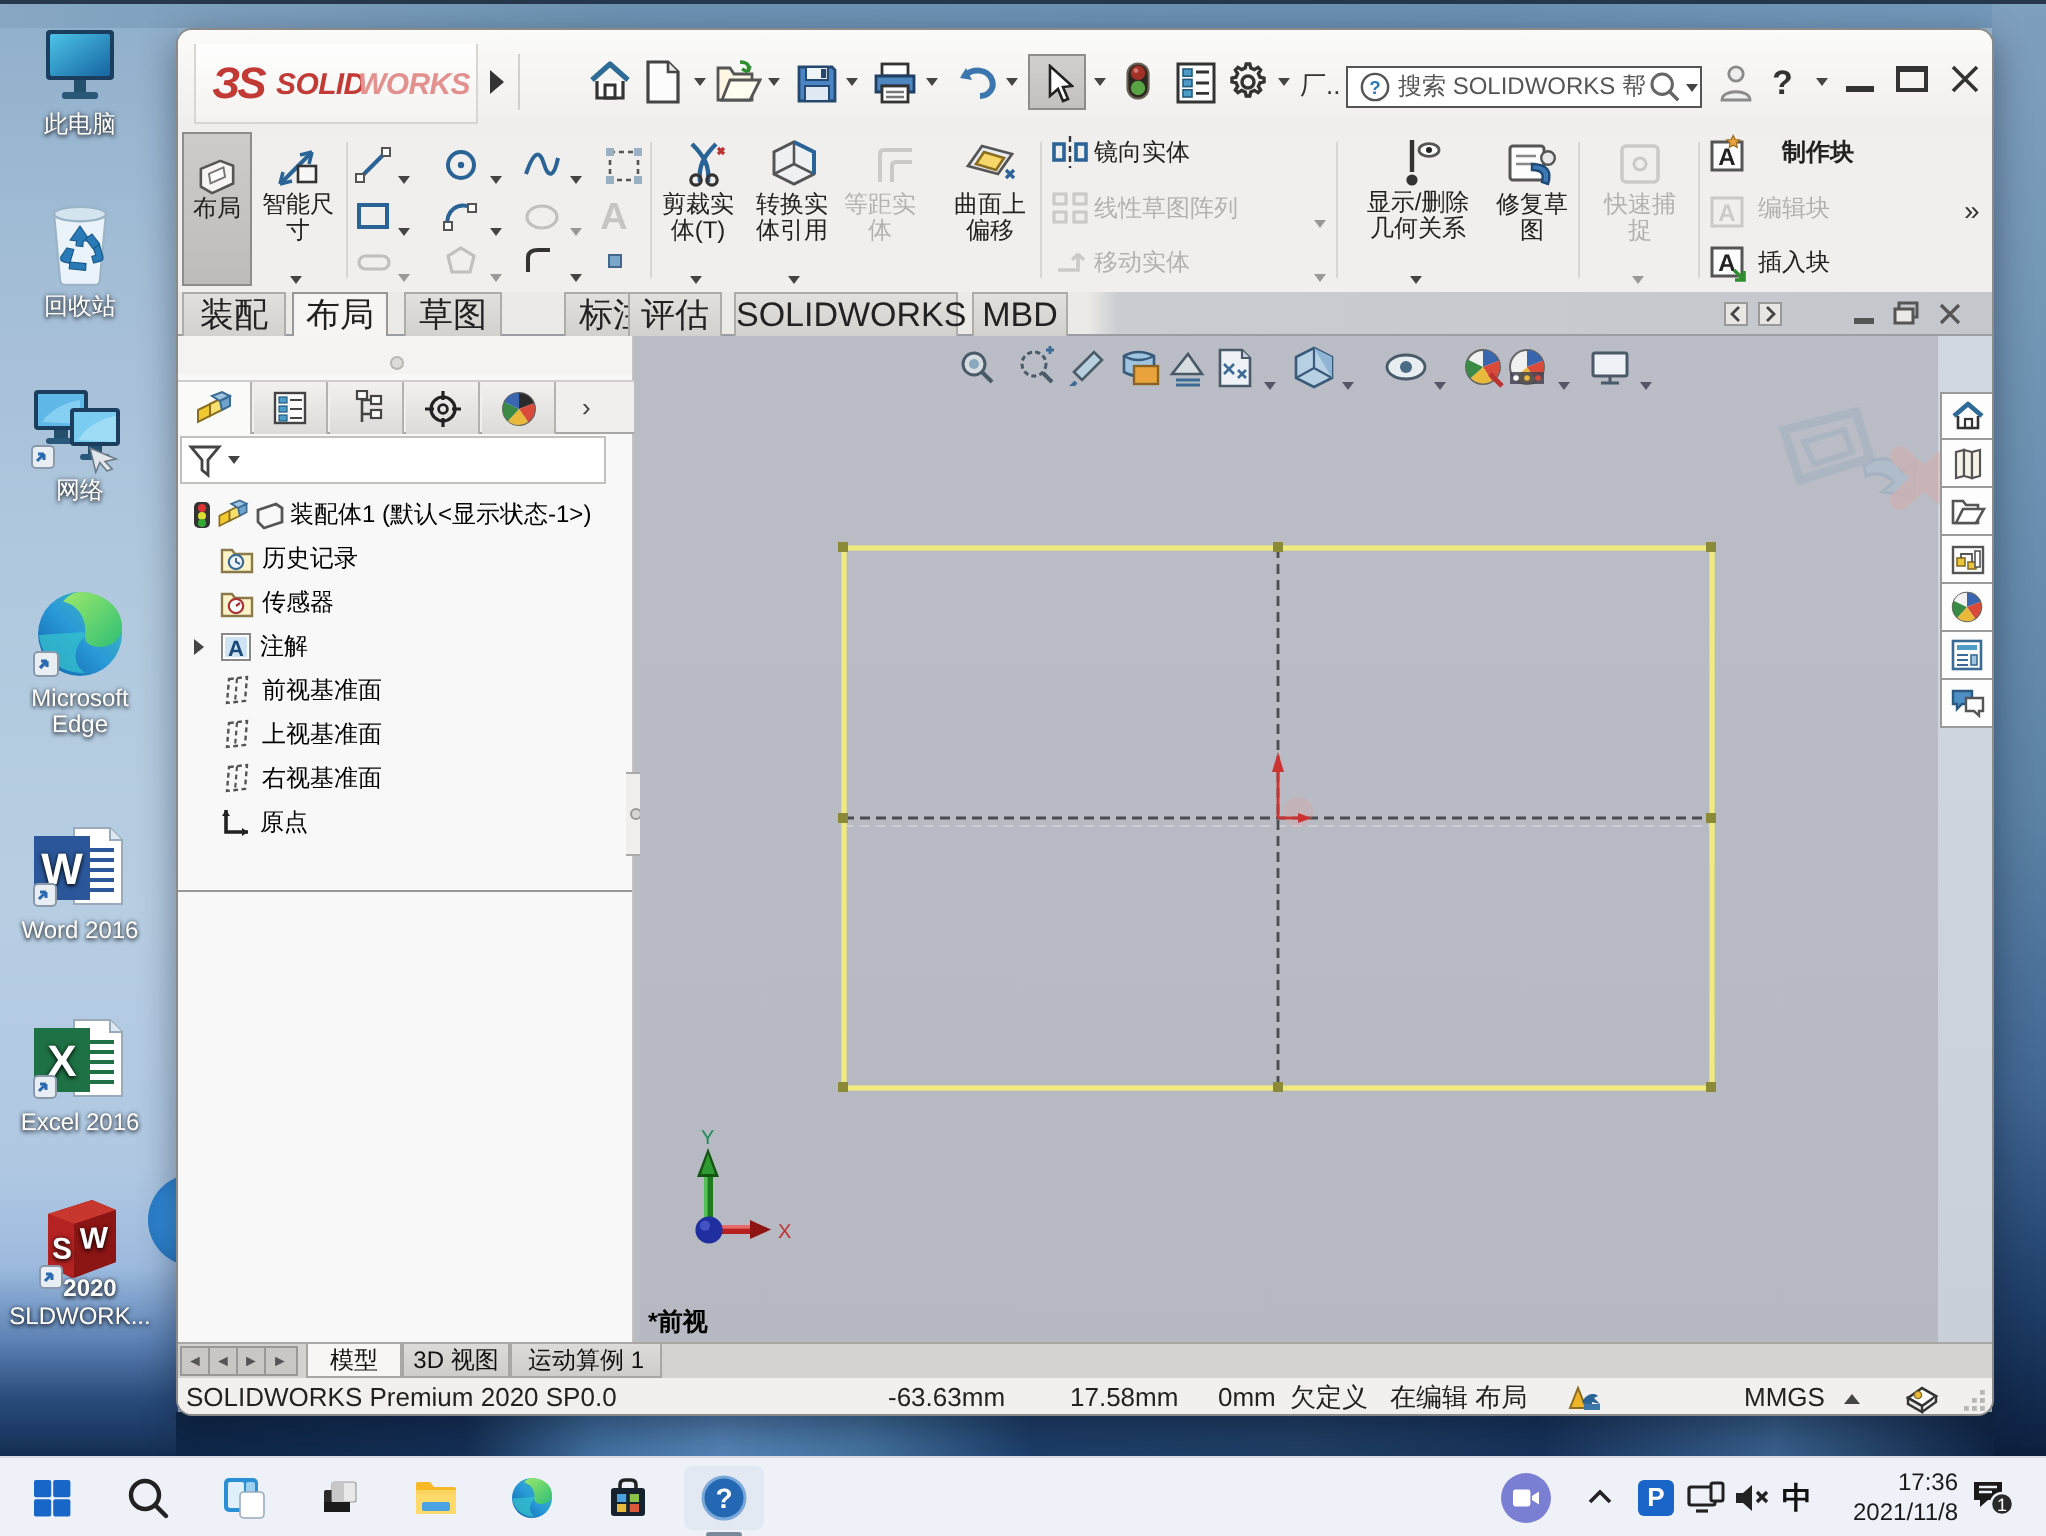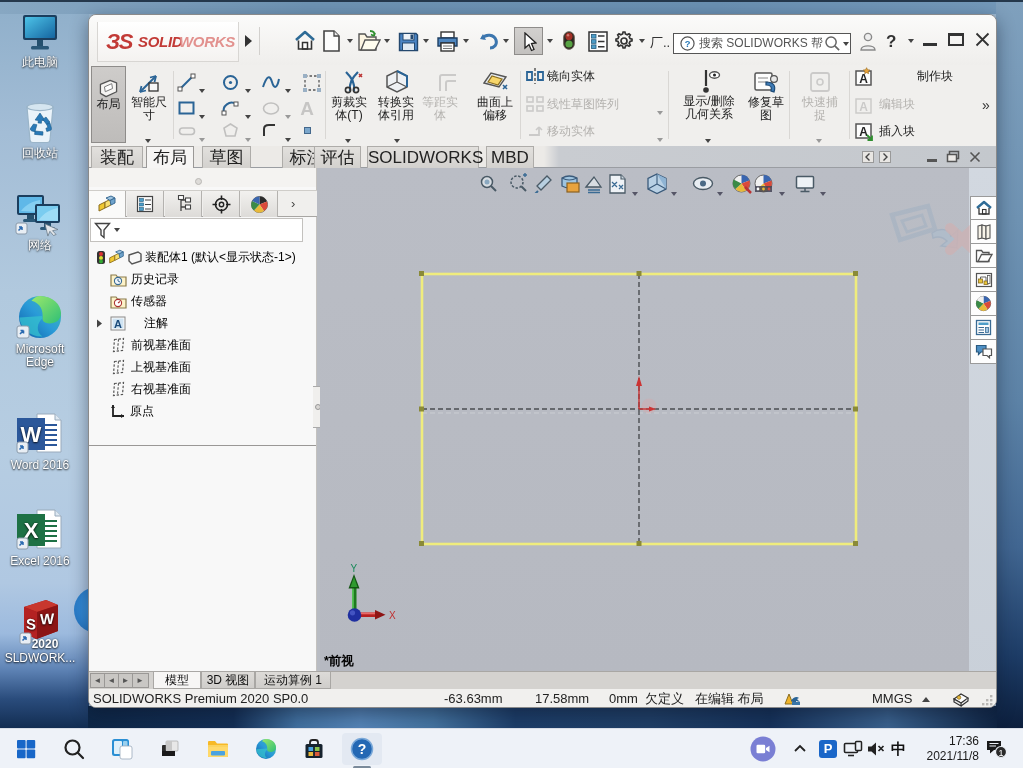--- a/index.html
+++ b/index.html
@@ -525,21 +525,21 @@
         </svg>
       <div class="rtext gray" style="left:712px;top:31px;width:38px;">快速捕<br>捉</div>
       <div class="abs" style="left:727px;top:64px;"><span class="caret" style="border-top-color:#999;"></span></div>
       <div class="rsep" style="left:760px;"></div>
 
       <svg class="abs" style="left:765px;top:2px;" width="21" height="20" viewBox="0 0 21 20">
           <rect x="2" y="4" width="15" height="14" fill="#fdfdfd" stroke="#555" stroke-width="1.5"></rect>
           <text x="9.5" y="15.5" text-anchor="middle" font-size="12" font-weight="bold" fill="#222" font-family="Liberation Sans">A</text>
           <path d="M16 2 l1.2 2.4 2.6.3 -1.9 1.8 .5 2.5 -2.4 -1.2 -2.3 1.2 .4 -2.5 -1.9 -1.8 2.6 -.3 z" fill="#e8a33d" stroke="#9a6a1a" stroke-width=".7" transform="translate(-1,-1) scale(.85)"></path>
         </svg>
-      <div class="rtext" style="left:822px;top:5px;width:48px;text-align:center;">制作块</div>
+      <div class="rtext" style="left:790px;top:5px;width:48px;text-align:right;font-weight:bold;">制作块</div>
       <svg class="abs" style="left:765px;top:30px;" width="21" height="20" viewBox="0 0 21 20" opacity=".35">
           <rect x="2" y="4" width="15" height="14" fill="none" stroke="#888" stroke-width="1.5"></rect>
           <text x="9.5" y="15.5" text-anchor="middle" font-size="12" font-weight="bold" fill="#888" font-family="Liberation Sans">A</text>
         </svg>
       <div class="rtext gray" style="left:790px;top:33px;width:48px;text-align:left;">编辑块</div>
       <svg class="abs" style="left:765px;top:57px;" width="21" height="20" viewBox="0 0 21 20">
           <rect x="2" y="2" width="15" height="14" fill="#fdfdfd" stroke="#555" stroke-width="1.5"></rect>
           <text x="9.5" y="13.5" text-anchor="middle" font-size="12" font-weight="bold" fill="#222" font-family="Liberation Sans">A</text>
           <path d="M13 13 l5 5 m0 -4.5 v4.5 h-4.5" stroke="#2f8f2f" stroke-width="1.8" fill="none"></path>
         </svg>
@@ -672,21 +672,21 @@
         </div>
         <div class="trow" style="top:144px;">
           <svg width="7" height="9" viewBox="0 0 7 9" style="margin-left:7px;">
               <path d="M1 0.5 L6 4.5 L1 8.5 Z" fill="#444"></path>
             </svg>
           <svg width="16" height="15" viewBox="0 0 16 15" style="margin-left:7px;">
               <rect x="1" y="1" width="14" height="13" fill="#fdfdfd" stroke="#888" stroke-width="1"></rect>
               <rect x="2.5" y="2.5" width="11" height="10" fill="#cfe3f2"></rect>
               <text x="8" y="12" text-anchor="middle" font-size="11" font-weight="bold" fill="#1a4a7a" font-family="Liberation Sans">A</text>
             </svg>
-          <span style="margin-left:18px;font-family:Liberation Mono, monospace;">注解</span>
+          <span style="margin-left:4px;font-family:Liberation Mono, monospace;">注解</span>
         </div>
         <div class="trow" style="top:166px;">
           <svg width="17" height="16" viewBox="0 0 17 16" style="margin-left:21px;">
               <path d="M4.5 2.5 L13.5 1.5 L12.5 13.5 L3.5 14.5 Z" fill="none" stroke="#555" stroke-width="1.2" stroke-dasharray="2.4 1.7"></path>
               <path d="M8.5 2.2 L7.5 14.2" stroke="#555" stroke-width="1.1" stroke-dasharray="2.4 1.7"></path>
             </svg>
           <span style="margin-left:4px;">前视基准面</span>
         </div>
         <div class="trow" style="top:188px;">
           <svg width="17" height="16" viewBox="0 0 17 16" style="margin-left:21px;">

